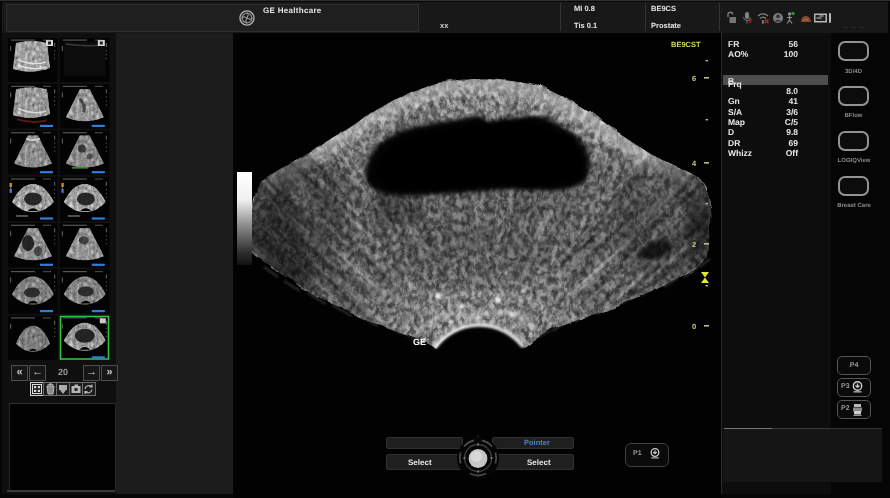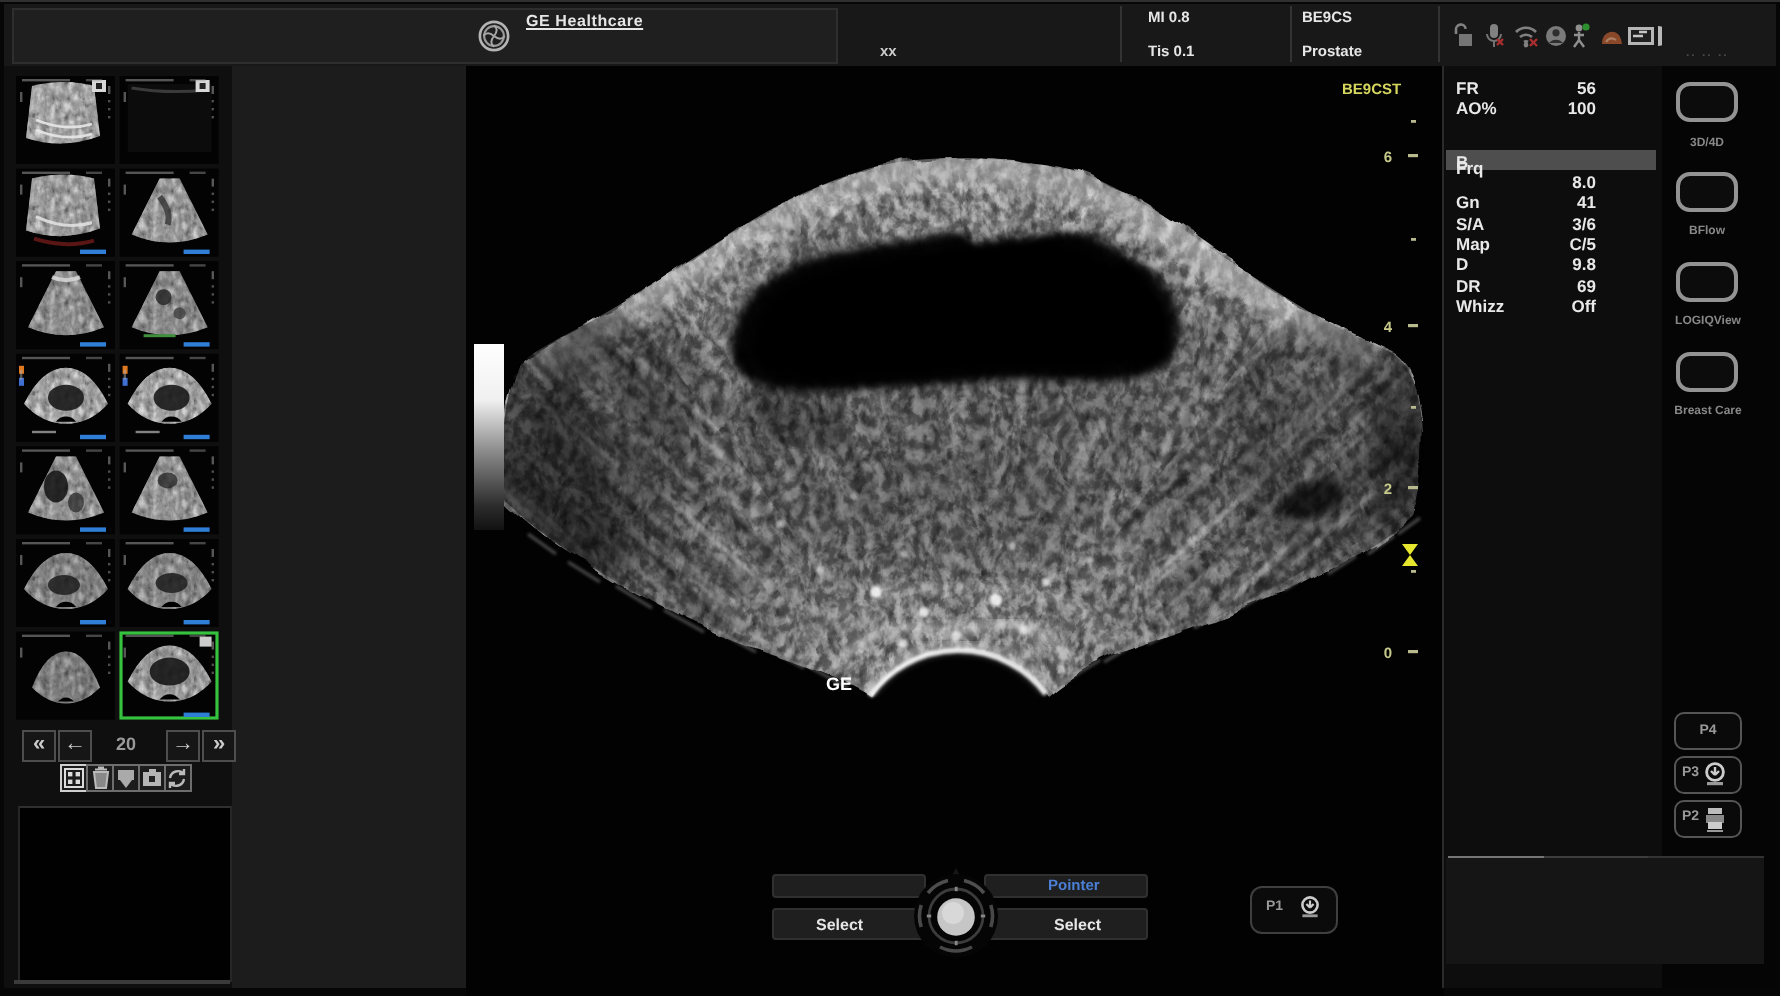--- a/index.html
+++ b/index.html
@@ -18,21 +18,21 @@
 <div class="abs" style="left:882px;top:2px;width:2px;height:489px;background:#4e4e4e;"></div>
 
 <div class="abs" style="left:2;top:2px;left:2px;width:886px;height:31px;background:#181818;border-bottom:1px solid #2e2e2e;"></div>
 <div class="abs" style="left:6px;top:4px;width:411px;height:26px;background:#1f1f1f;border:1px solid #2e2e2e;"></div>
 
 <svg class="abs" style="left:239px;top:9.5px" width="16" height="16" viewBox="0 0 24 24">
   <circle cx="12" cy="12" r="10.6" fill="none" stroke="#b4b4b4" stroke-width="2"></circle>
   <circle cx="12" cy="12" r="7.4" fill="none" stroke="#9a9a9a" stroke-width="1.6"></circle>
   <path d="M12 4 q4 3 0 8 q-4 5 0 8 M4 12 q3 -4 8 0 q5 4 8 0" stroke="#a8a8a8" stroke-width="1.5" fill="none"></path>
 </svg>
-<div class="txt abs" style="left:263px;top:6px;font-size:8px;letter-spacing:0.3px;text-decoration:underline;">GE Healthcare</div>
+<div class="txt abs" style="left:263px;top:6px;font-size:8px;letter-spacing:0.3px;">GE Healthcare</div>
 <div class="txt abs" style="left:440px;top:21px;font-size:7.5px;color:#ccc;">xx</div>
 <div class="abs" style="left:560px;top:3px;width:1px;height:28px;background:#333;"></div>
 <div class="abs" style="left:645px;top:3px;width:1px;height:28px;background:#333;"></div>
 <div class="abs" style="left:719px;top:3px;width:1px;height:28px;background:#333;"></div>
 <div class="txt abs" style="left:574px;top:4px;font-size:7.5px;">MI 0.8</div>
 <div class="txt abs" style="left:574px;top:21px;font-size:7.5px;">Tis 0.1</div>
 <div class="txt abs" style="left:651px;top:4px;font-size:7.5px;">BE9CS</div>
 <div class="txt abs" style="left:651px;top:21px;font-size:7.5px;">Prostate</div>
 
 <svg class="abs" style="left:725px;top:11px;opacity:0.82" width="106" height="14" viewBox="0 0 106 14">

